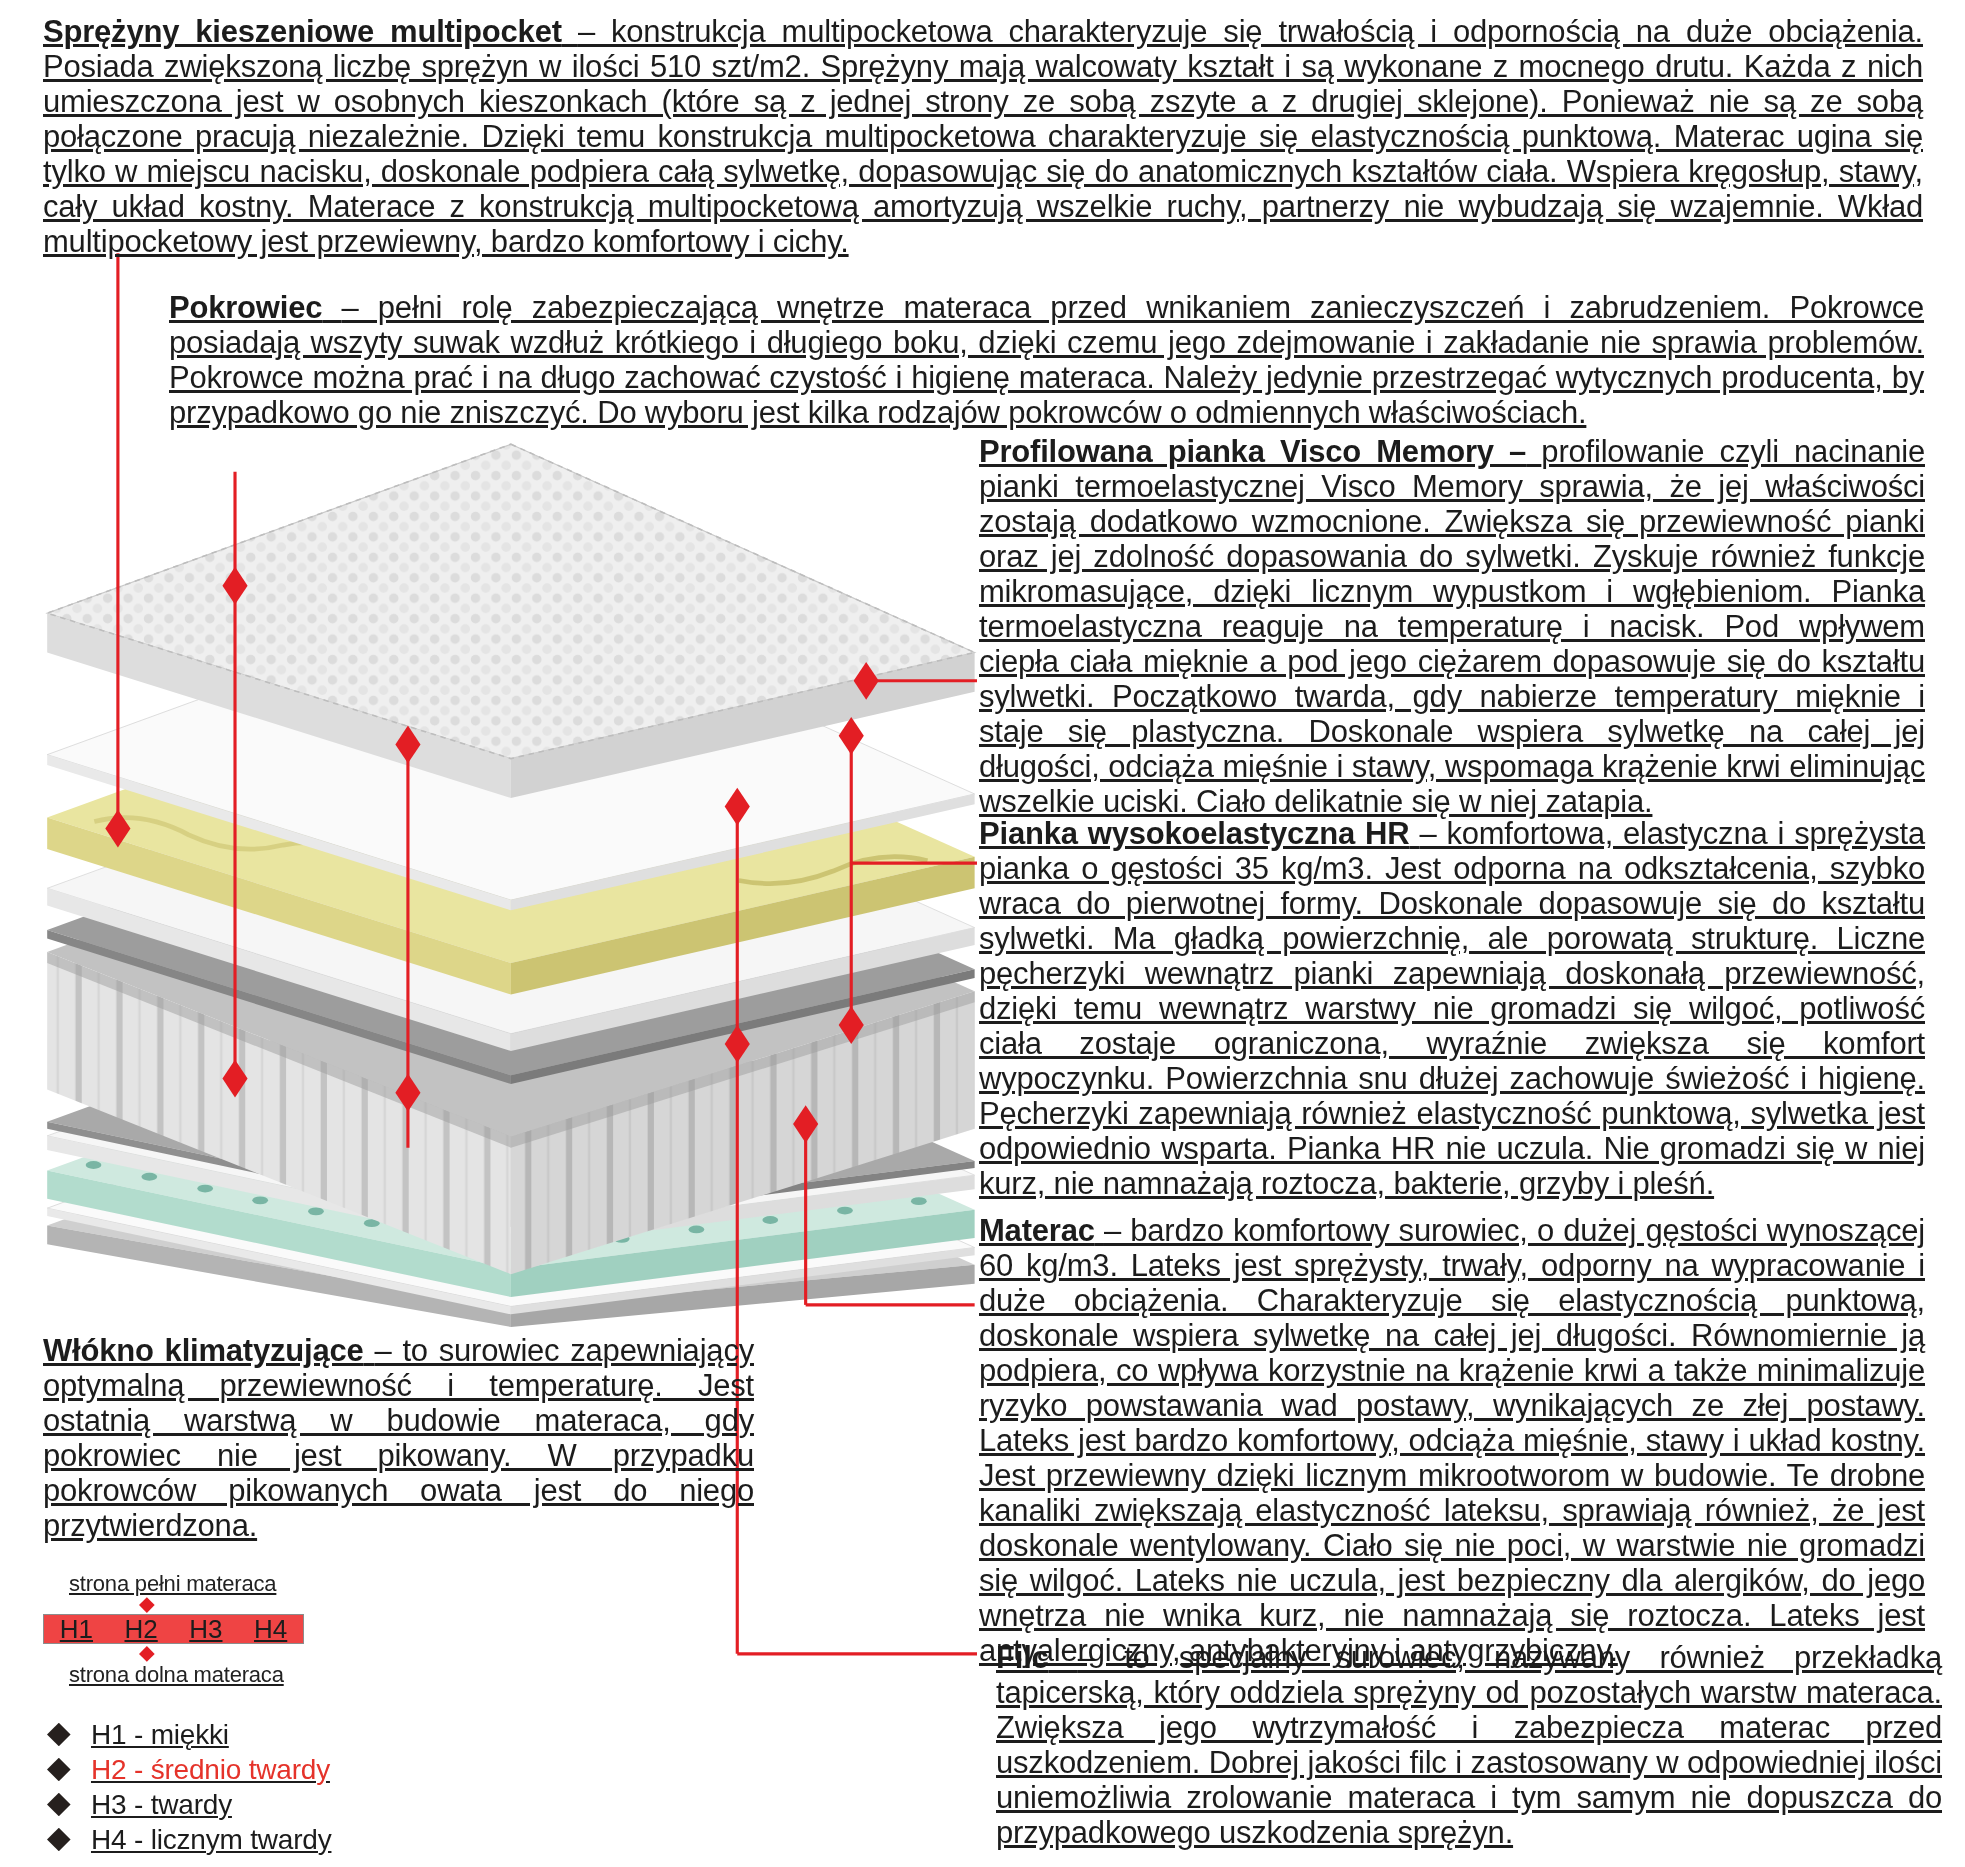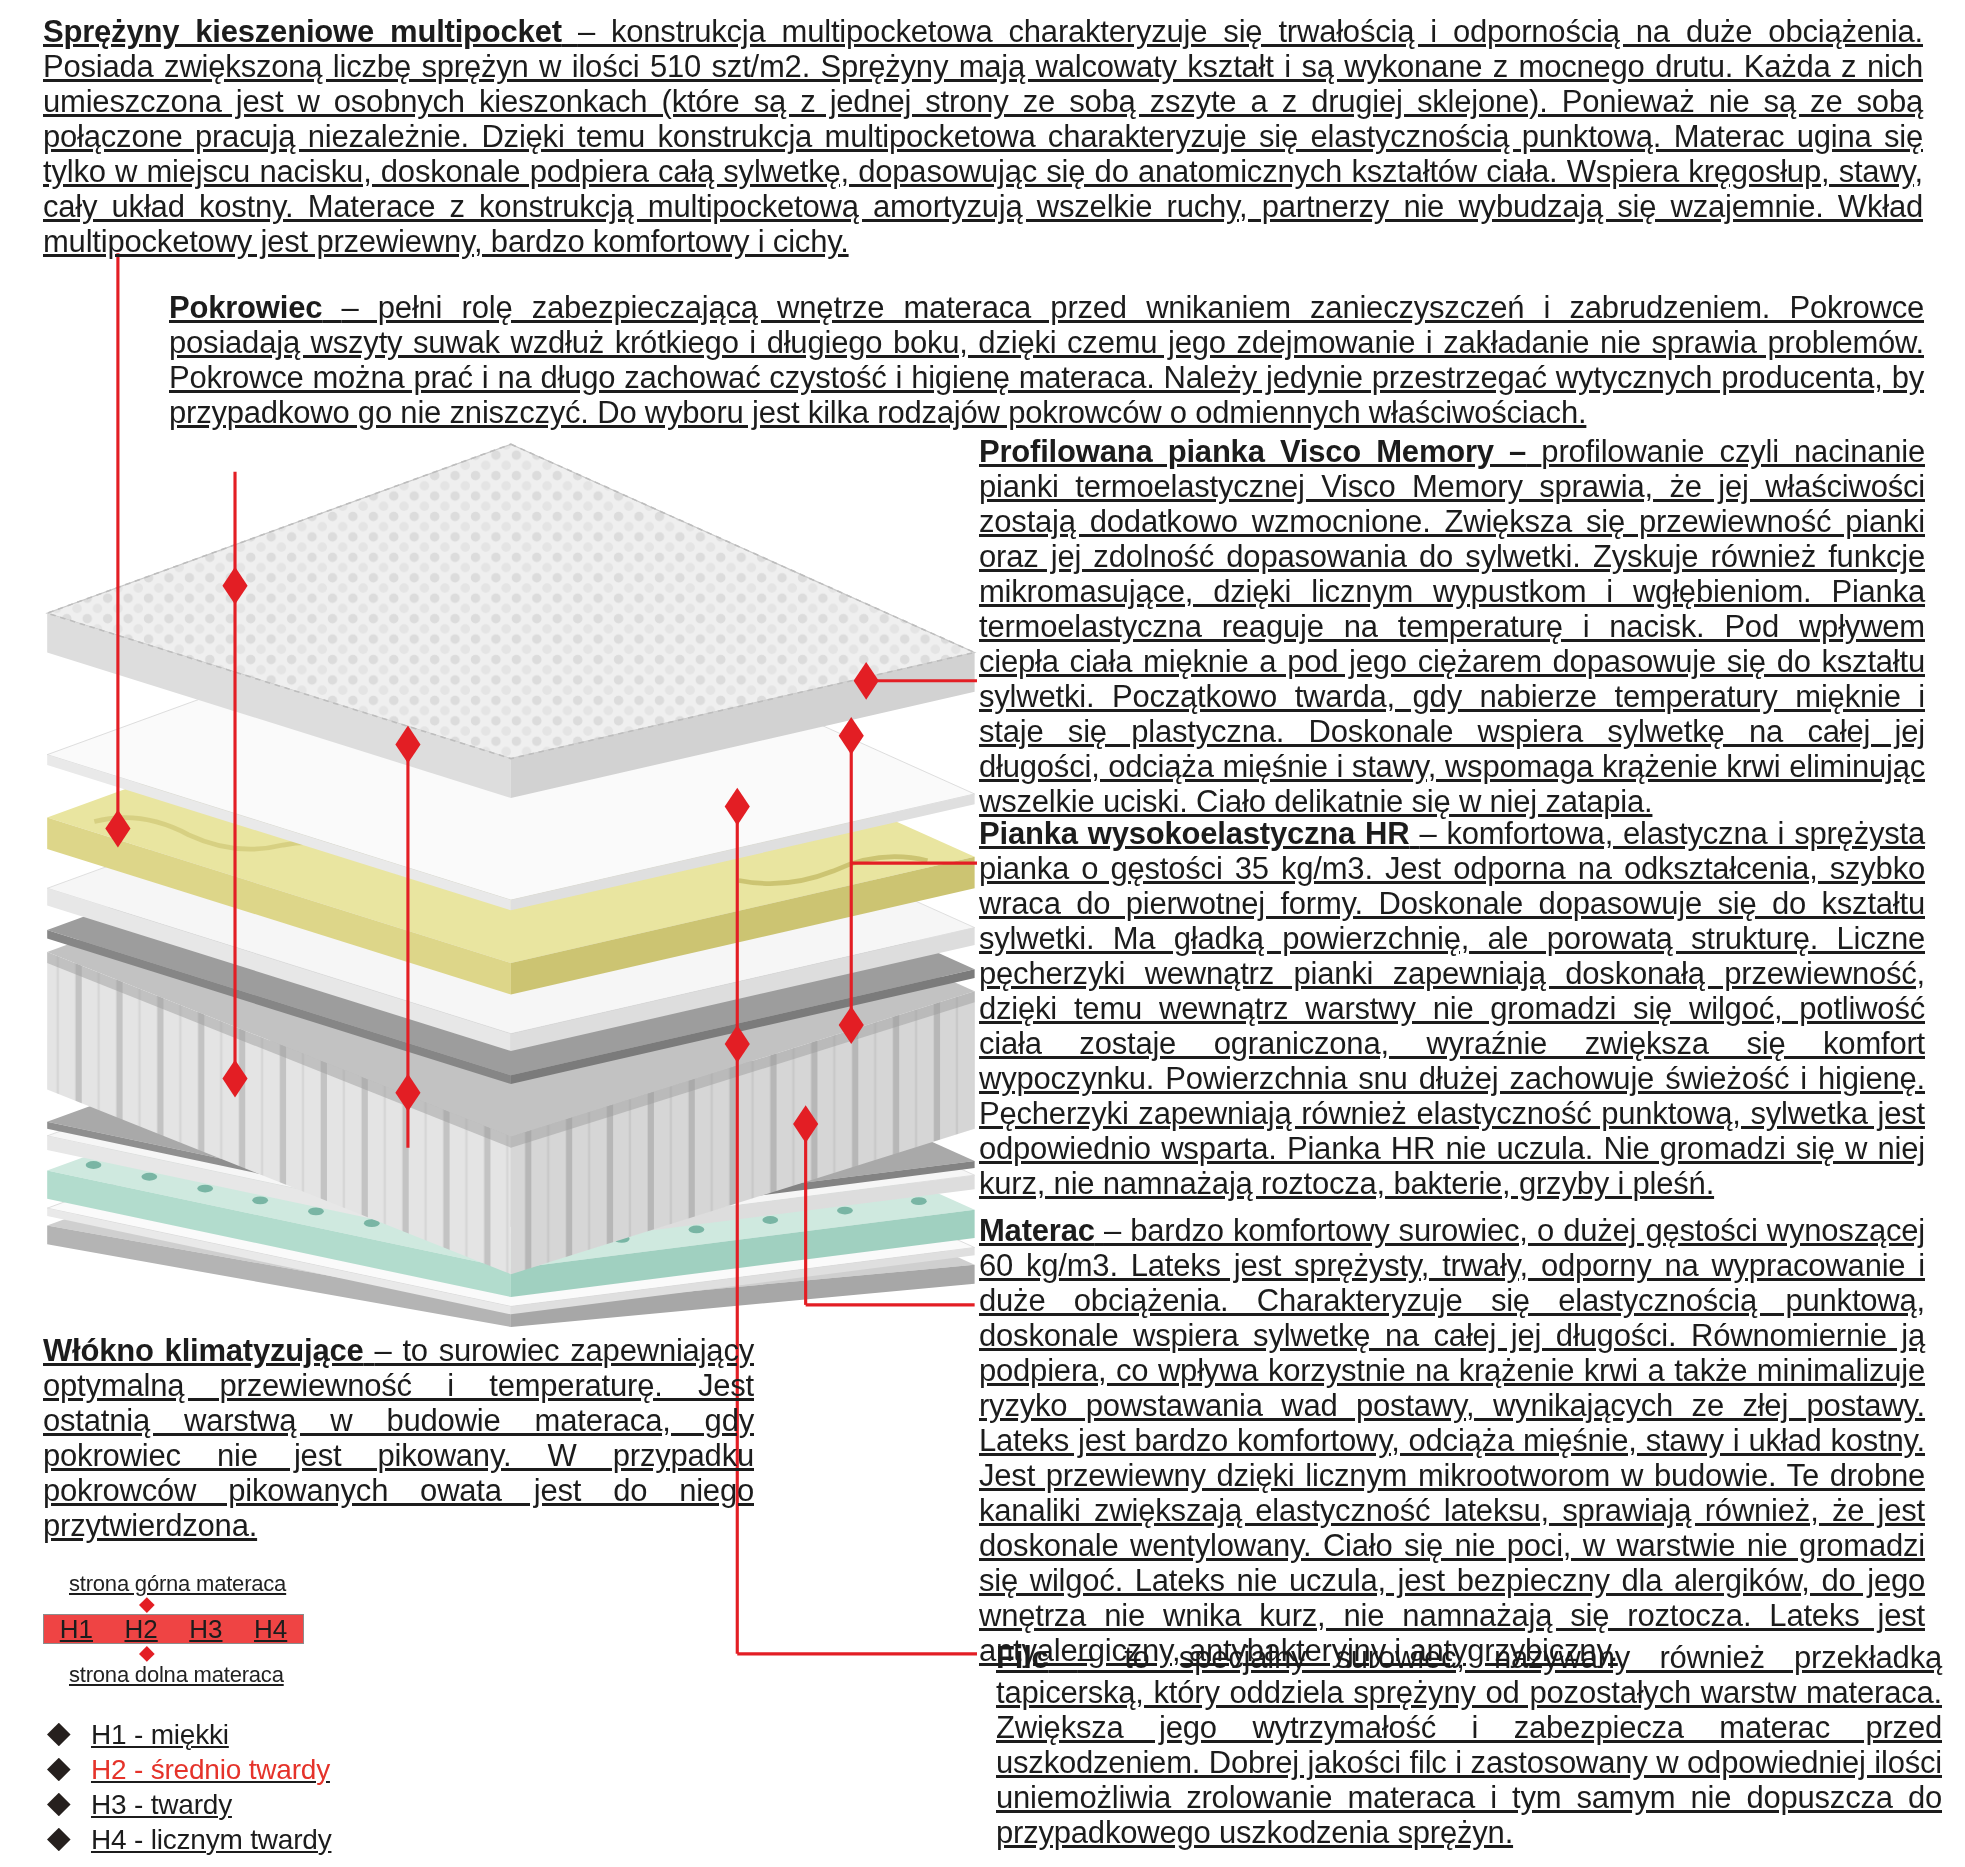--- a/index.html
+++ b/index.html
@@ -207,21 +207,21 @@
   <span class="p-title">Filc</span>
   <span class="p-body">– to specjalny surowiec, nazywany również przekładką tapicerską, który oddziela sprężyny od pozostałych warstw materaca. Zwiększa jego wytrzymałość i zabezpiecza materac przed uszkodzeniem. Dobrej jakości filc i zastosowany w odpowiedniej ilości uniemożliwia zrolowanie materaca i tym samym nie dopuszcza do przypadkowego uszkodzenia sprężyn.</span>
 </div>
 
 <div class="para" style="left:43px;top:1333px;width:711px;">
   <span class="p-title">Włókno klimatyzujące</span>
   <span class="p-body">– to surowiec zapewniający optymalną przewiewność i temperaturę. Jest ostatnią warstwą w budowie materaca, gdy pokrowiec nie jest pikowany. W przypadku pokrowców pikowanych owata jest do niego przytwierdzona.</span>
 </div>
 
 <div class="scale">
-  <div class="scale-label top">strona górna materaca</div>
+  <div class="scale-label top">strona pełni materaca</div>
   <span class="mini-diamond up"></span>
   <div class="scale-box">
     <div class="scale-cell">H1</div>
     <div class="scale-cell">H2</div>
     <div class="scale-cell">H3</div>
     <div class="scale-cell">H4</div>
   </div>
   <span class="mini-diamond down"></span>
   <div class="scale-label bottom">strona dolna materaca</div>
 </div>

